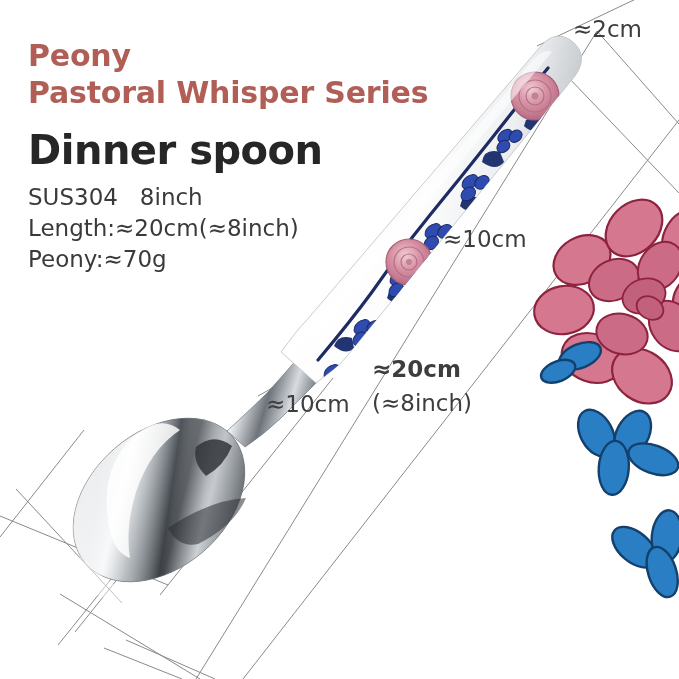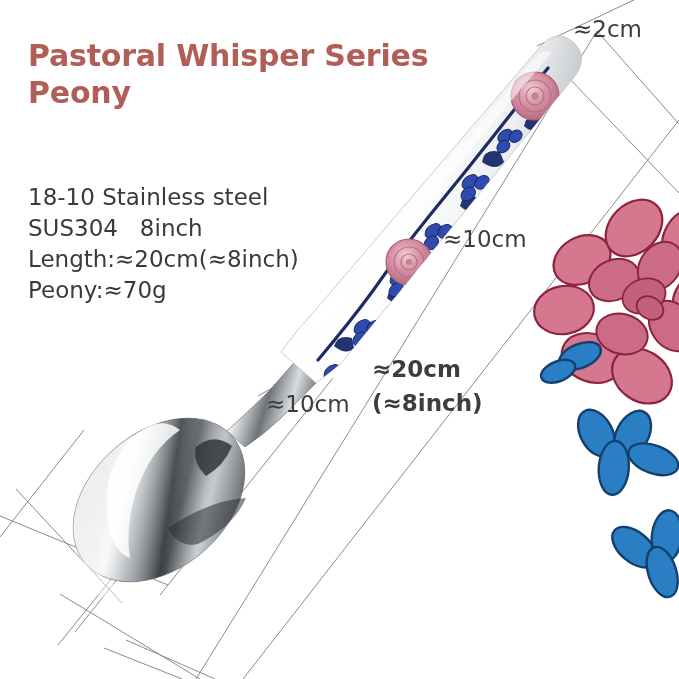--- a/index.html
+++ b/index.html
@@ -53,21 +53,21 @@
     position: absolute;
     font-size: 23px;
     color: #3d3d3d;
     white-space: nowrap;
     font-family: "DejaVu Sans", "Liberation Sans", sans-serif;
     text-align: right;
   }
   .dim-2cm   { left: 573px; top: 16px; }
   .dim-10cm-a{ left: 443px; top: 226px; }
   .dim-20cm  { left: 372px; top: 356px; font-weight: bold; }
-  .dim-8inch { left: 372px; top: 390px; font-weight: bold; }
+  .dim-8inch { left: 372px; top: 390px; }
   .dim-10cm-b{ left: 266px; top: 391px; }
   .dim-42cm  { left: 14px;  top: 612px; }
 
   
   #art {
     position: absolute;
     left: 0; top: 0;
     width: 679px;
     height: 679px;
   }
@@ -292,27 +292,27 @@
         <g transform="translate(660,552) rotate(-12)">
           <ellipse cx="-24" cy="-10" rx="15" ry="26" transform="rotate(-38 -24 -10)"></ellipse>
           <ellipse cx="10" cy="-14" rx="15" ry="26" transform="rotate(18 10 -14)"></ellipse>
           <ellipse cx="-2" cy="20" rx="14" ry="26" transform="rotate(-6 -2 20)"></ellipse>
         </g>
       </g>
     </g>
   </svg>
 
   <div class="series-title">
+    <div>Peony</div>
     <div>Pastoral Whisper Series</div>
-    <div>Peony</div>
   </div>
 
+  <div class="product-name">Dinner spoon</div>
 
   <div class="spec-list">
-    <div>18-10 Stainless steel</div>
     <div>SUS304&nbsp;&nbsp; 8inch</div>
     <div>Length:≈20cm(≈8inch)</div>
     <div>Peony:≈70g</div>
   </div>
 
   <div class="dim dim-2cm">≈2cm</div>
   <div class="dim dim-10cm-a">≈10cm</div>
   <div class="dim dim-20cm">≈20cm</div>
   <div class="dim dim-8inch">(≈8inch)</div>
   <div class="dim dim-10cm-b">≈10cm</div>

